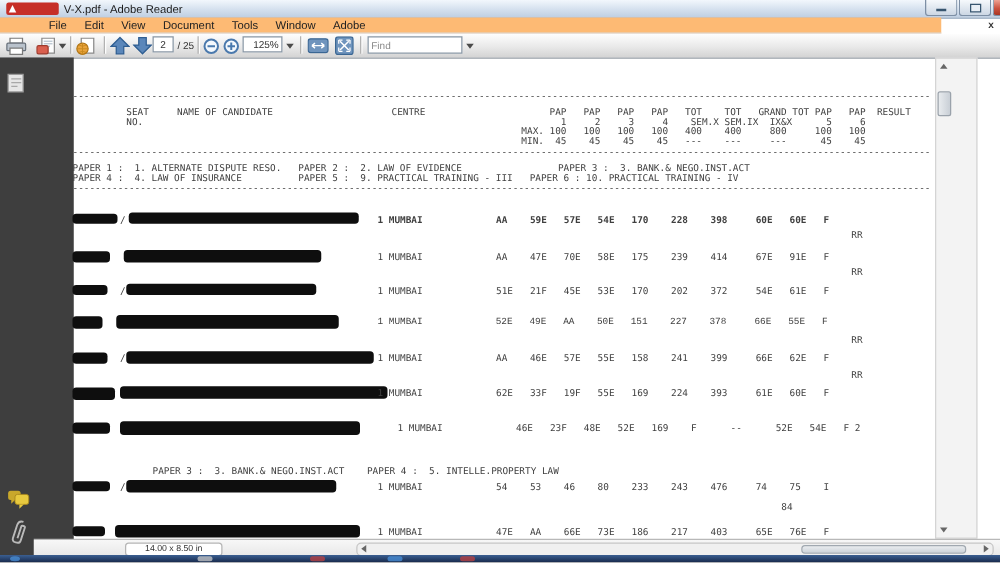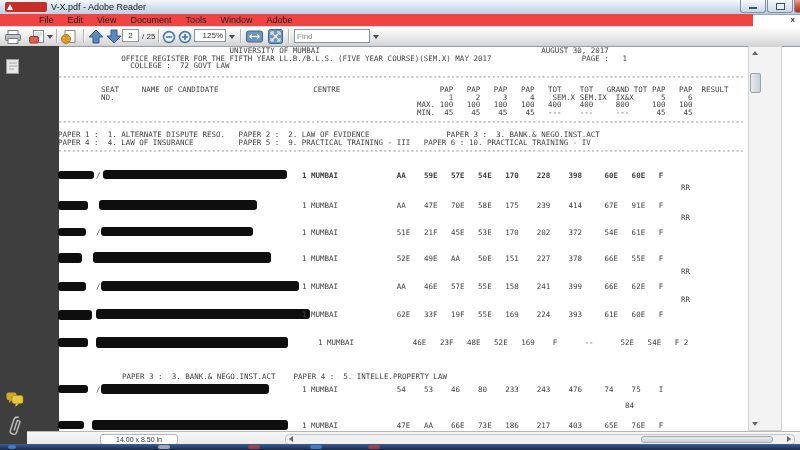--- a/index.html
+++ b/index.html
@@ -14,21 +14,21 @@
     border-left:3px solid transparent;border-right:3px solid transparent;border-bottom:6px solid #fff;}
   .title-text{left:19px;top:2px;font-size:9px;color:#1b1b1b;}
   .winbtns{right:3px;top:0;display:flex;gap:1px;}
   .wbtn{width:24px;height:12px;border:1px solid #7d8fa5;border-top:none;border-radius:0 0 3px 3px;
     background:linear-gradient(#f6f9fc,#ccd7e4);position:relative;}
   .wbtn.close{width:33px;background:linear-gradient(#eda294,#cc5340 55%,#a93524);}
   .glyph-min{position:absolute;left:8px;top:7px;width:8px;height:2px;background:#37556f;}
   .glyph-restore{position:absolute;left:8px;top:3px;width:7px;height:5px;border:1px solid #37556f;background:#e8eef5;}
   .glyph-close{position:absolute;left:0;top:0;width:100%;text-align:center;font-size:8px;line-height:11px;color:#fff;font-weight:bold;}
   
-  .menubar{left:0;top:14px;width:721px;height:12px;background:#ef4444;border-bottom:1px solid #d9d9d9;
+  .menubar{left:0;top:14px;width:721px;height:12px;background:#fdba74;border-bottom:1px solid #d9d9d9;
     display:flex;align-items:center;font-size:9px;color:#222;}
   .menu-item{padding:0 7px;}
   .doc-close-x{right:5px;top:15px;font-size:8px;font-weight:bold;color:#333;}
   
   .toolbar{left:0;top:27px;width:800px;height:19px;
     background:linear-gradient(#fefefe,#e9e9e9 55%,#d3d3d3);border-bottom:1px solid #979ea6;}
   .tbtn{position:absolute;top:2px;height:15px;display:flex;align-items:center;justify-content:center;}
   .tb-sep{position:absolute;top:2px;width:1px;height:14px;background:#b2b2b2;box-shadow:1px 0 0 #fdfdfd;}
   .tb-input{position:absolute;border:1px solid #8896a4;background:#fff;font-size:8px;color:#333;
     font-family:"Liberation Sans",sans-serif;padding:0 2px;box-sizing:border-box;}
@@ -187,23 +187,20 @@
         <path d="M9.5 11.5 v3.5 l3.5 -3.5 Z" fill="#e7c93f"></path>
       </svg>
     </div>
     <div class="side-icon" style="top:368px;left:7px;">
       <svg width="18" height="26">
         <path d="M9 3 C6 3 5 5 5 7 L5 18 C5 21.5 11.5 21.5 11.5 18 L11.5 7 C11.5 5.8 8.5 5.8 8.5 7 L8.5 17" fill="none" stroke="#b9b9b9" stroke-width="1.5" transform="rotate(18 9 12)"></path>
       </svg>
     </div>
   </div>
 
-  <div class="t" style="left:58px;top:47px;">                                      UNIVERSITY OF MUMBAI                                                 AUGUST 30, 2017
-              OFFICE REGISTER FOR THE FIFTH YEAR LL.B./B.L.S. (FIVE YEAR COURSE)(SEM.X) MAY 2017                    PAGE :   1
-                COLLEGE :  72 GOVT LAW</div>
   <div class="t" style="left:58px;top:73px;">--------------------------------------------------------------------------------------------------------------------------------------------------------</div>
   <div class="t" style="left:58px;top:86px;margin-left:43px;">SEAT     NAME OF CANDIDATE                     CENTRE                      PAP   PAP   PAP   PAP   TOT    TOT   GRAND TOT PAP   PAP  RESULT
 NO.                                                                          1     2     3     4    SEM.X SEM.IX  IX&amp;X      5     6
                                                                       MAX. 100   100   100   100   400    400     800     100   100
                                                                       MIN.  45    45    45    45   ---    ---     ---      45    45</div>
   <div class="t" style="left:58px;top:118px;">--------------------------------------------------------------------------------------------------------------------------------------------------------</div>
   <div class="t" style="left:58px;top:131px;">PAPER 1 :  1. ALTERNATE DISPUTE RESO.   PAPER 2 :  2. LAW OF EVIDENCE                 PAPER 3 :  3. BANK.&amp; NEGO.INST.ACT
 PAPER 4 :  4. LAW OF INSURANCE          PAPER 5 :  9. PRACTICAL TRAINING - III   PAPER 6 : 10. PRACTICAL TRAINING - IV</div>
   <div class="t" style="left:58px;top:147px;">--------------------------------------------------------------------------------------------------------------------------------------------------------</div>
 
@@ -220,21 +217,21 @@
   <span class="t" style="left:681px;top:214px;">RR</span>
 
   <div class="redact" style="left:58px;top:228px;width:28px;height:8px;"></div>
   <span class="t" style="left:96px;top:229px;">/</span>
   <div class="redact" style="left:101px;top:227px;width:152px;height:9px;"></div>
   <span class="t" style="left:302px;top:229px;">1 MUMBAI             51E   21F   45E   53E   170    202    372     54E   61E   F</span>
 
   <div class="redact" style="left:58px;top:253px;width:24px;height:10px;"></div>
   <span class="t" style="left:96px;top:255px;"></span>
   <div class="redact" style="left:93px;top:252px;width:178px;height:11px;"></div>
-  <span class="t" style="left:302px;top:255px;">1 MUMBAI             52E   49E   AA    50E   151    227    378     66E   55E   F</span>
+  <span class="t" style="left:302px;top:255px;font-family:Liberation Mono, monospace;">1 MUMBAI             52E   49E   AA    50E   151    227    378     66E   55E   F</span>
   <span class="t" style="left:681px;top:268px;">RR</span>
 
   <div class="redact" style="left:58px;top:282px;width:28px;height:9px;"></div>
   <span class="t" style="left:96px;top:283px;">/</span>
   <div class="redact" style="left:101px;top:281px;width:198px;height:10px;"></div>
   <span class="t" style="left:302px;top:283px;">1 MUMBAI             AA    46E   57E   55E   158    241    399     66E   62E   F</span>
   <span class="t" style="left:681px;top:296px;">RR</span>
 
   <div class="redact" style="left:58px;top:310px;width:34px;height:10px;"></div>
   <span class="t" style="left:96px;top:311px;"></span>

